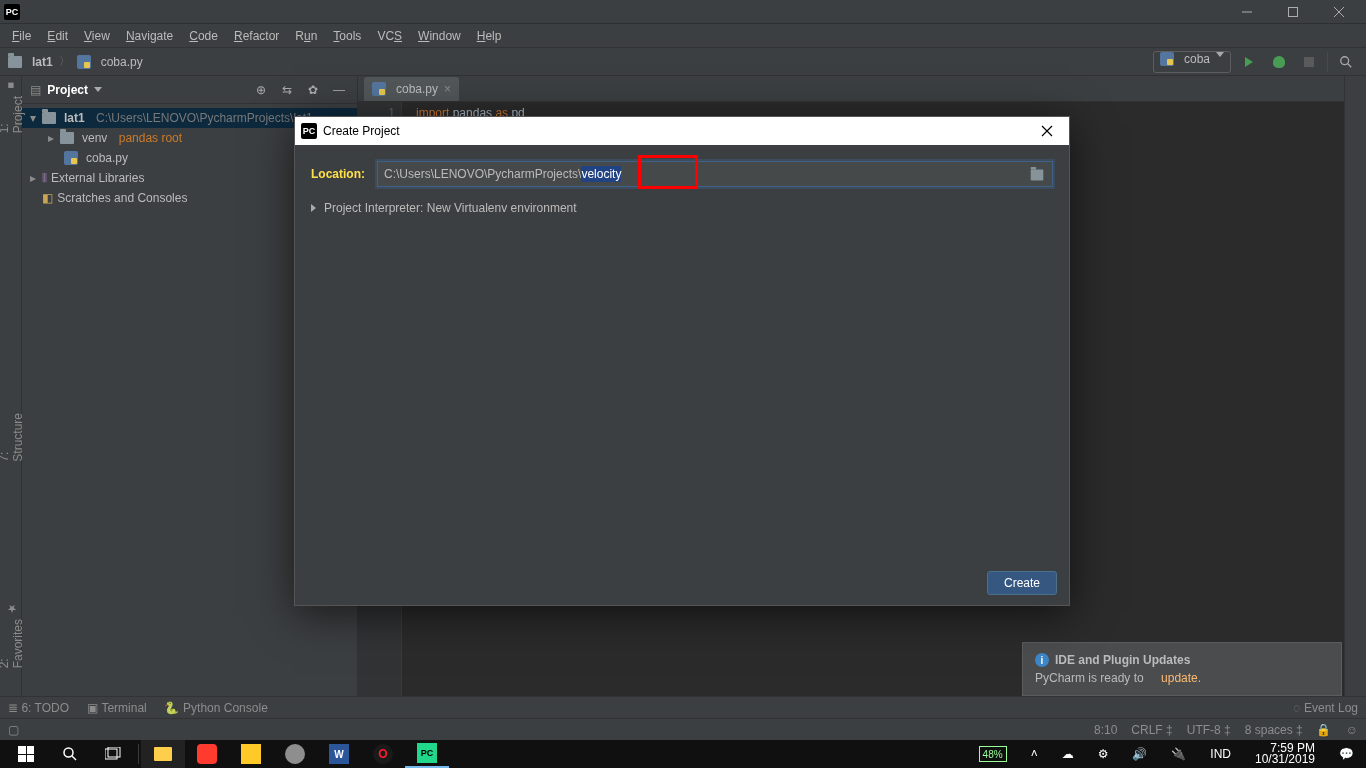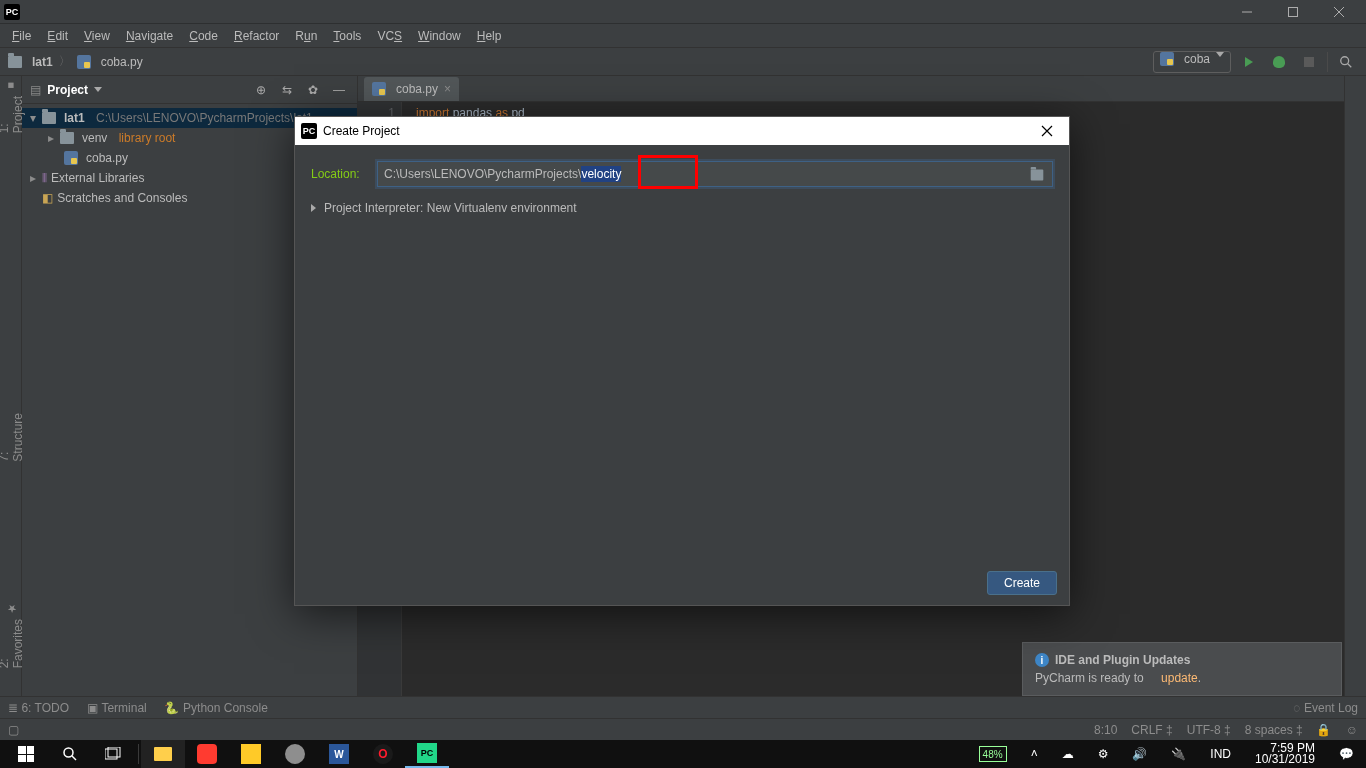--- a/index.html
+++ b/index.html
@@ -60,21 +60,21 @@
 
 
 .backdrop { position: absolute; inset:0; z-index: 10; }
 .dialog { position:absolute; left: 294px; top: 116px; width: 776px; height: 490px; background:#3c3f41; border:1px solid #555; box-shadow: 0 8px 40px rgba(0,0,0,0.6); display:flex; flex-direction:column; }
 .dlg-title { height: 28px; background:#fff; color:#000; display:flex; align-items:center; padding:0 6px; }
 .dlg-title .pc-logo { width:16px; height:16px; background:#000; color:#fff; display:flex; align-items:center; justify-content:center; font-size:9px; font-weight:bold; border-radius:2px; margin-right:6px; }
 .dlg-title .spacer { flex:1; }
 .dlg-close { width:32px; height:28px; display:flex; align-items:center; justify-content:center; }
 .dlg-body { flex:1; padding: 16px; }
 .field-row { display:flex; align-items:center; gap: 12px; margin-bottom: 14px; }
-.field-row label { width: 54px; color:#84cc16; }
+.field-row label { width: 54px; color:#fde047;font-weight:bold; }
 .loc-wrap { flex:1; position:relative; height: 26px; border:1px solid #3e6185; background:#45494a; display:flex; align-items:center; padding: 0 28px 0 6px; color:#bbbbbb; box-shadow: 0 0 0 2px rgba(62,97,133,0.4); }
 .loc-wrap .sel { background:#214283; color:#fff; padding: 1px 0; }
 .loc-wrap .browse { position:absolute; right:4px; top:4px; width:18px; height:18px; display:flex; align-items:center; justify-content:center; }
 .highlight-box { position:absolute; left: 260px; top: -7px; width: 60px; height: 34px; border: 3px solid #ff0000; pointer-events:none; }
 .expander { display:flex; align-items:center; gap: 8px; color:#bbbbbb; }
 .dlg-footer { height: 44px; display:flex; align-items:center; justify-content:flex-end; padding: 0 12px; margin-left: 31px; }
 .btn-primary { background:#365880; border:1px solid #4a708b; color:#fff; padding: 4px 16px; border-radius:3px; }
 
 
 .taskbar { position:absolute; left:0; right:0; bottom:0; height:28px; background:#101010; display:flex; align-items:center; padding:0 4px; z-index:40; }
@@ -182,21 +182,21 @@
       <div class="tree-row sel indent0">
         <span class="tw-arrow">▾</span>
         <span class="folder-icon"></span>
         <span style="font-weight:bold">lat1</span>&nbsp;
         <span class="muted">C:\Users\LENOVO\PycharmProjects\lat1</span>
       </div>
       <div class="tree-row indent1">
         <span class="tw-arrow">▸</span>
         <span class="folder-icon"></span>
         <span>venv</span>&nbsp;
-        <span style="color:#cc7b29">library root</span>
+        <span style="color:#cc7b29">pandas root</span>
       </div>
       <div class="tree-row indent2">
         <span class="py-icon"></span>
         <span>coba.py</span>
       </div>
       <div class="tree-row indent0">
         <span class="tw-arrow">▸</span>
         <span style="color:#9876aa">⫴</span>
         <span>External Libraries</span>
       </div>

